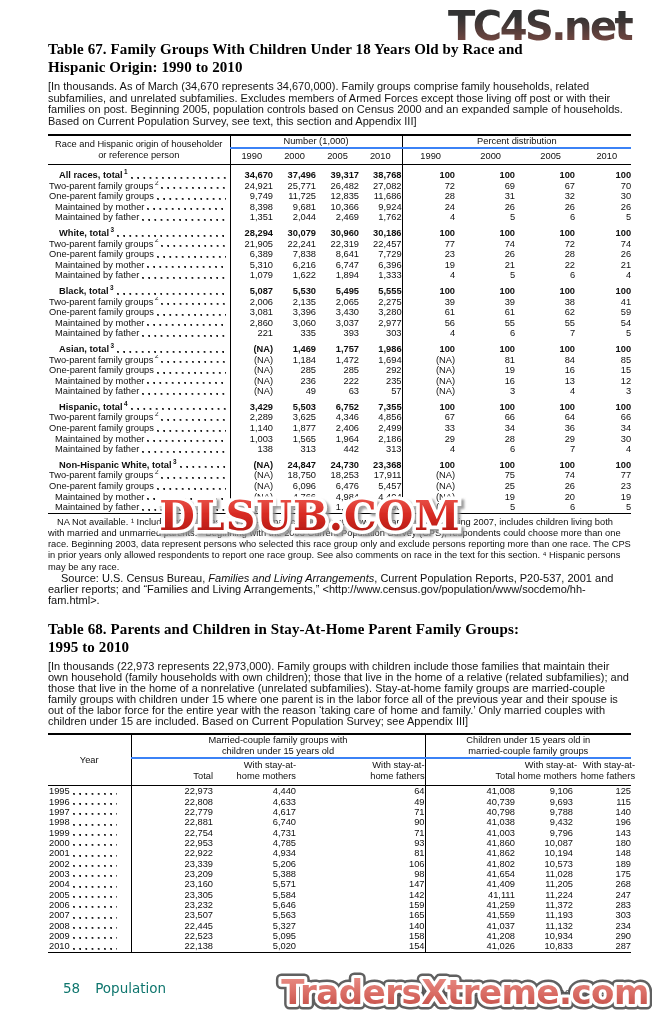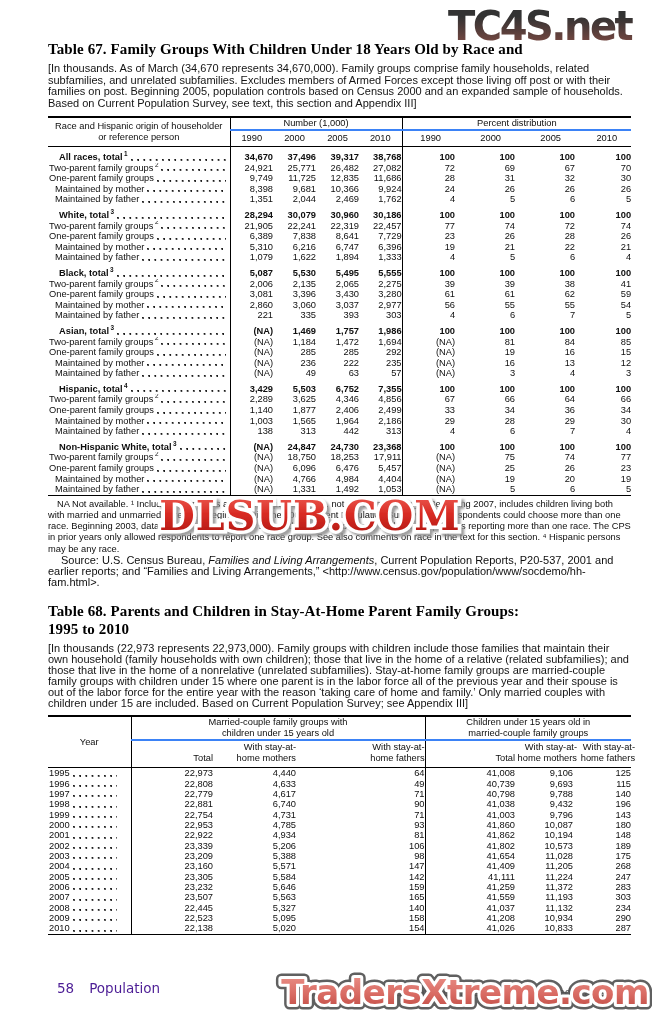--- a/index.html
+++ b/index.html
@@ -52,40 +52,40 @@
   th.p-t1,td.c-t1 { padding-right:4px; } th.p-m1,td.c-m1 { padding-right:5px; }
   th.p-f1,td.c-f1 { padding-right:10px; } th.p-t2,td.c-t2 { padding-right:5px;text-align:right; }
   th.p-m2,td.c-m2 { padding-right:6px; } th.p-f2,td.c-f2 { padding-right:15px; }
   #t68 td.stub { padding-right:10px; }
 
   .fnote { font-size:9.3px; line-height:11.2px; margin:3px 0 0 0; text-indent:9px; }
   .src   { font-size:11px; line-height:11.3px; margin:0; text-indent:13px; }
   .src i { font-family:"Liberation Sans", sans-serif; }
 
   
-  .footer-left { position:absolute; left:57px; top:980px; font-family:"DejaVu Sans", sans-serif;
-                 font-size:13.5px; color:#4c1d95; }
+  .footer-left { position:absolute; left:63px; top:980px; font-family:"DejaVu Sans", sans-serif;
+                 font-size:13.5px; color:#0f766e; }
   .footer-left .sect { margin-left:15px; }
   .footer-right { position:absolute; left:290px; top:987px; width:348px; text-align:right;
                   font-family:"DejaVu Sans", sans-serif; font-size:10px; color:#5a5a5a; }
 
   
   .wm { position:absolute; pointer-events:none; }
   .wm-tc4s    { top:0;    right:-6px; }
   .wm-dlsub   { top:487px; left:150px; }
   .wm-traders { top:966px; left:272px; }
 </style>
 </head>
 <body>
 
 <div class="page">
   <div class="content">
 
     <h1 class="tbl-title t67-title"><span>Table 67. Family Groups With Children Under 18 Years Old by Race and</span><br>
-      </h1>
+      <span>Hispanic Origin: 1990 to 2010</span></h1>
     <p class="tbl-note">[In thousands. As of March (34,670 represents 34,670,000). Family groups comprise family households, related subfamilies, and unrelated subfamilies. Excludes members of Armed Forces except those living off post or with their families on post. Beginning 2005, population controls based on Census 2000 and an expanded sample of households. Based on Current Population Survey, see text, this section and Appendix III]</p>
 
     <table class="data" id="t67">
       <colgroup>
         <col style="width:182px">
           <col style="width:43px">
           <col style="width:43px">
           <col style="width:43px">
           <col style="width:43px">
         <col style="width:53px">

